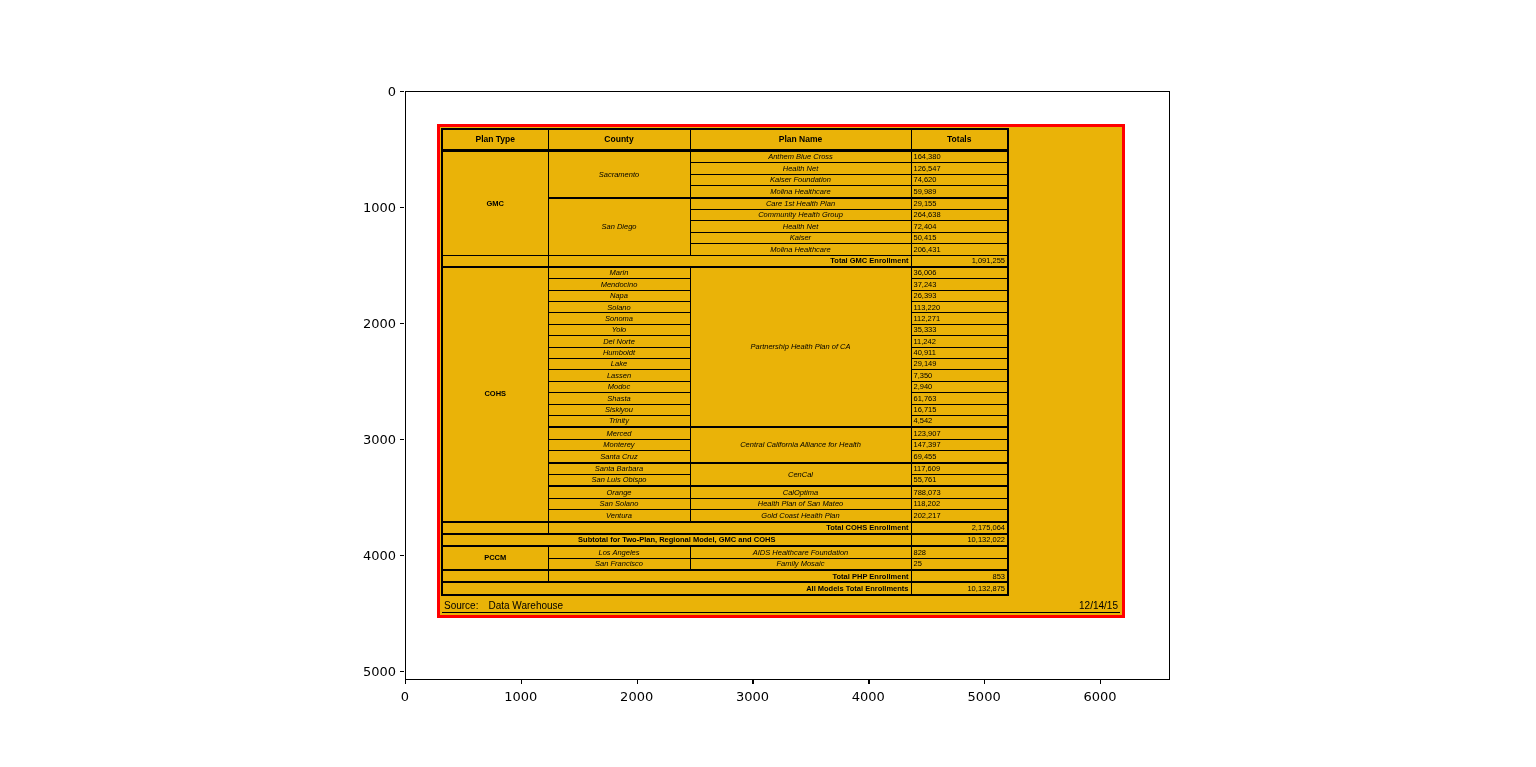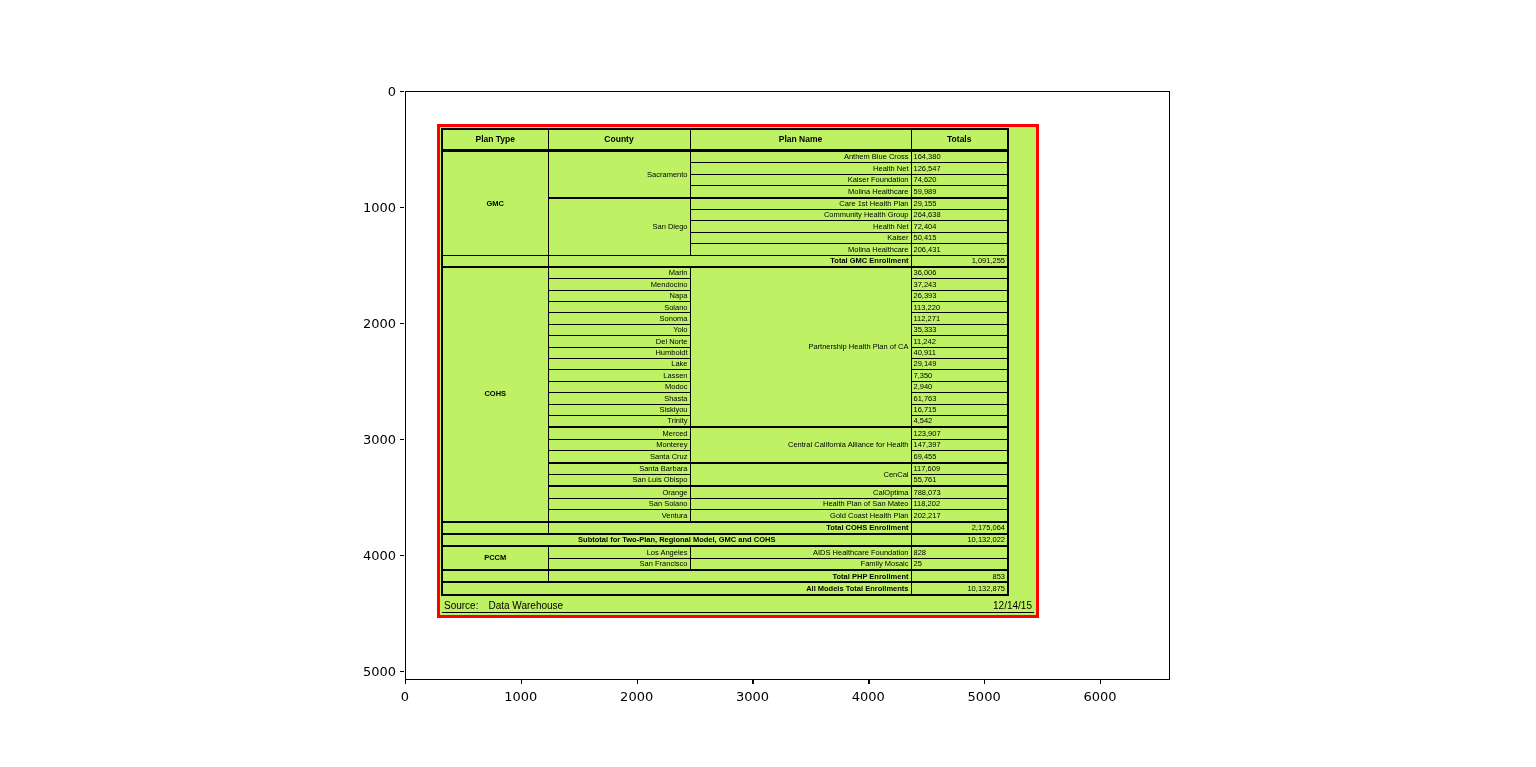--- a/index.html
+++ b/index.html
@@ -17,22 +17,22 @@
     font-size:13px; color:#000; line-height:1;
   }
   .x-tick-label { transform:translateX(-50%); top:690px; }
   .y-tick-label { width:60px; text-align:right; left:336px; transform:translateY(-50%); }
   .tick-mark { position:absolute; background:#000; }
   .x-tick-mark { width:1.3px; height:4px; top:680px; }
   .y-tick-mark { width:4px; height:1.3px; left:400px; }
 
   
   .highlight-box {
-    position:absolute; left:437px; top:124px; width:602px; height:494px;
-    border:3px solid #ff0000; box-sizing:border-box; background:#bef264;
+    position:absolute; left:437px; top:124px; width:688px; height:494px;
+    border:3px solid #ff0000; box-sizing:border-box; background:#eab308;
   }
 
   
   table.enroll {
     border-collapse:collapse; table-layout:fixed;
     width:566px; margin:1px; border:2px solid #000;
     font-family:"Liberation Sans", sans-serif; color:#000;
   }
   table.enroll th {
     border:1px solid #000; border-bottom:3px solid #000;
@@ -41,21 +41,21 @@
   }
   table.enroll td {
     border:1px solid #000; height:10.4px; font-size:7.5px; line-height:1;
     padding:0 2px; vertical-align:middle; overflow:hidden; white-space:nowrap;
   }
   table.enroll col.c1 { width:106px; }
   table.enroll col.c2 { width:142px; }
   table.enroll col.c3 { width:221px; }
   table.enroll col.c4 { width:97px; }
   td.pt  { font-weight:bold; text-align:center; }
-  td.lt  { text-align:right; }
+  td.lt  { text-align:center;font-style:italic; }
   td.num { }
   td.tl  { text-align:right; font-weight:bold; }
   td.cl  { text-align:center; font-weight:bold; }
   td.tv  { text-align:right; font-weight:normal; }
   tr.tt td { border-top:2px solid #000; }
   tr.tb td { border-bottom:2px solid #000; }
 
   .box-footer {
     position:absolute; left:2px; right:2px; bottom:2px; height:13px;
     border-bottom:1.5px solid #000;

